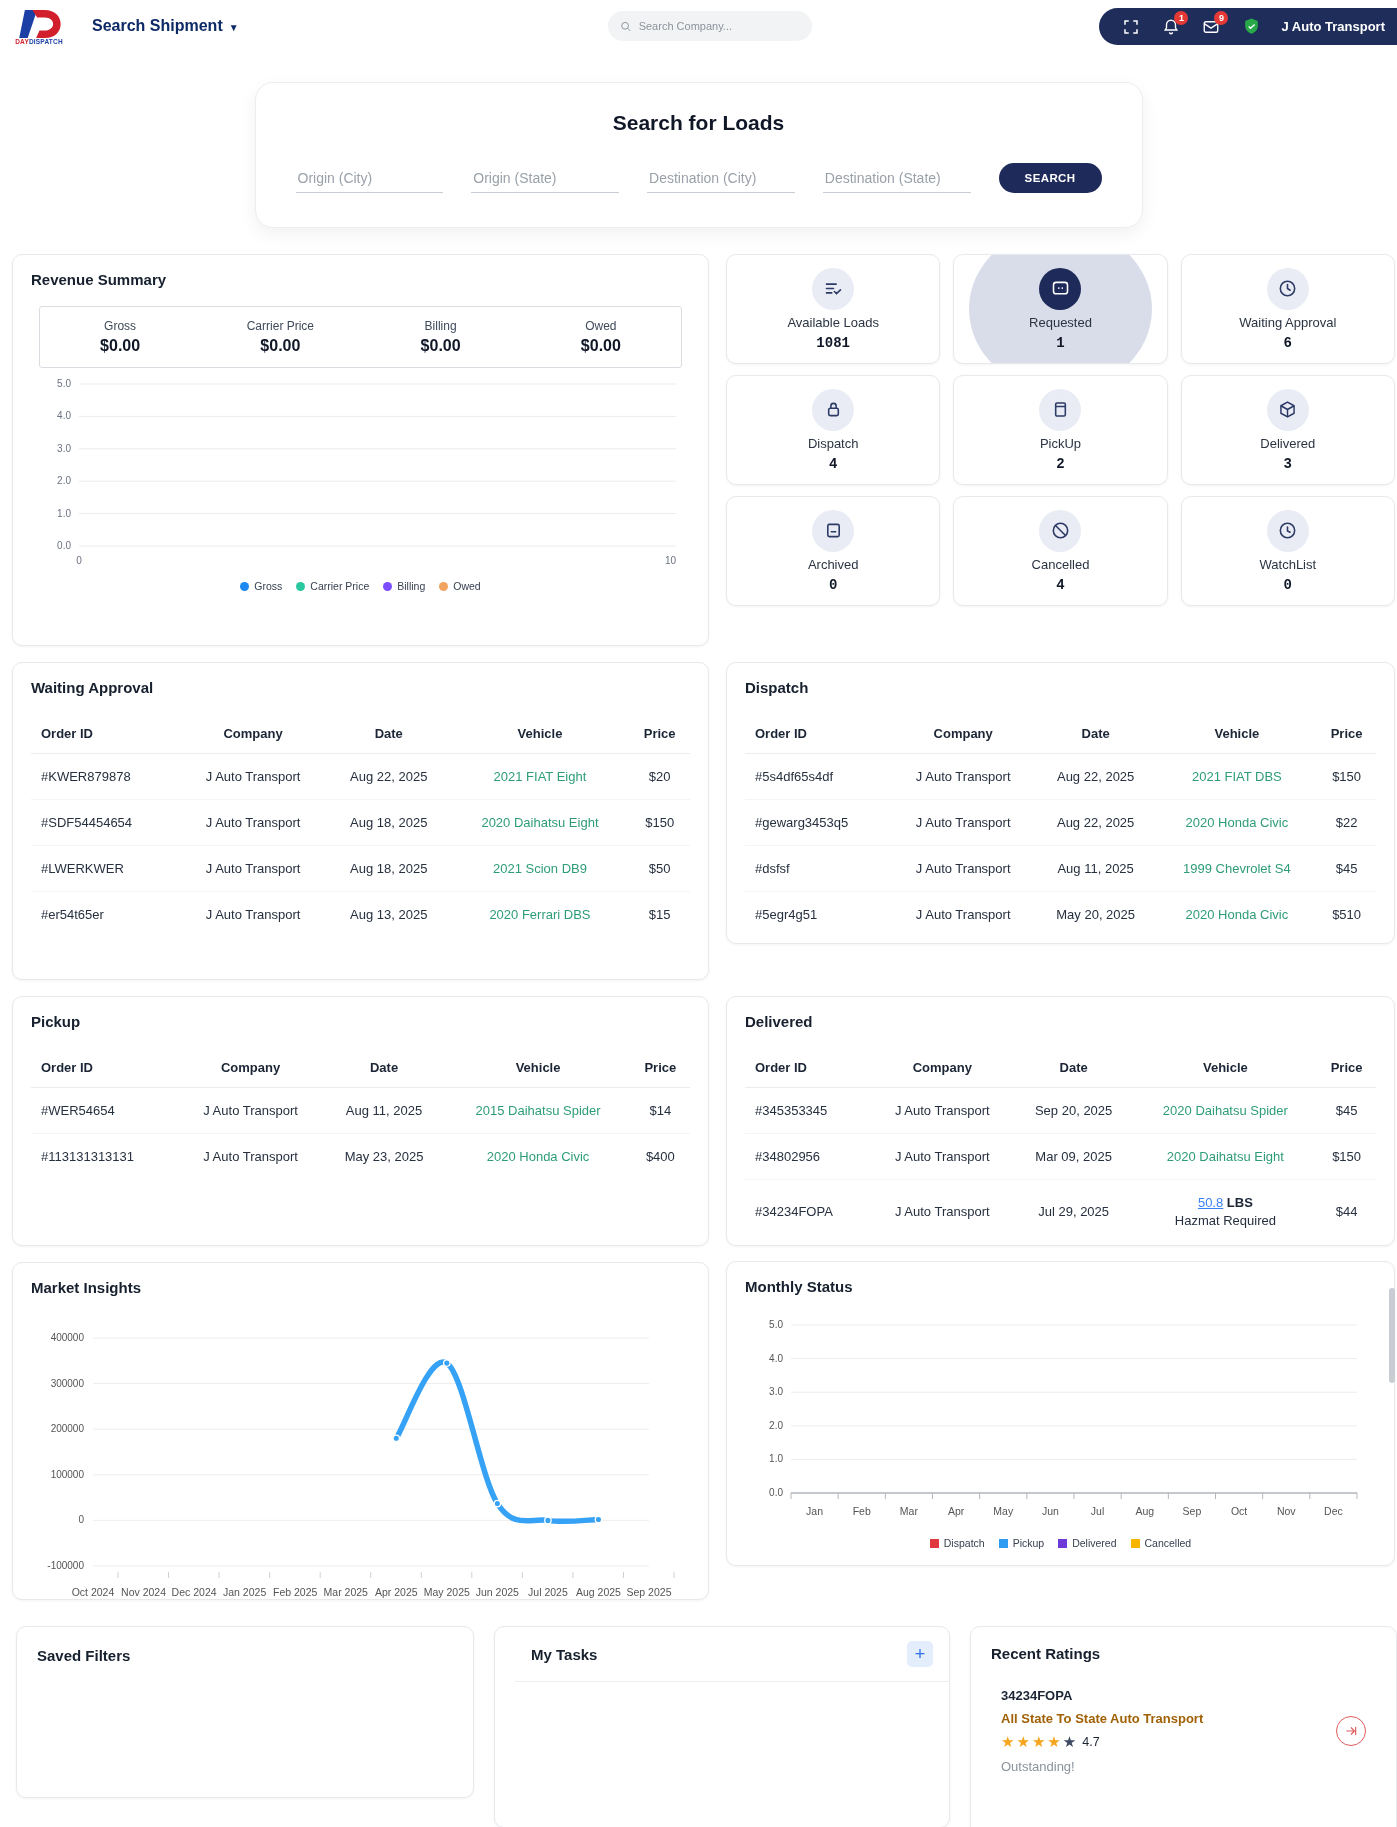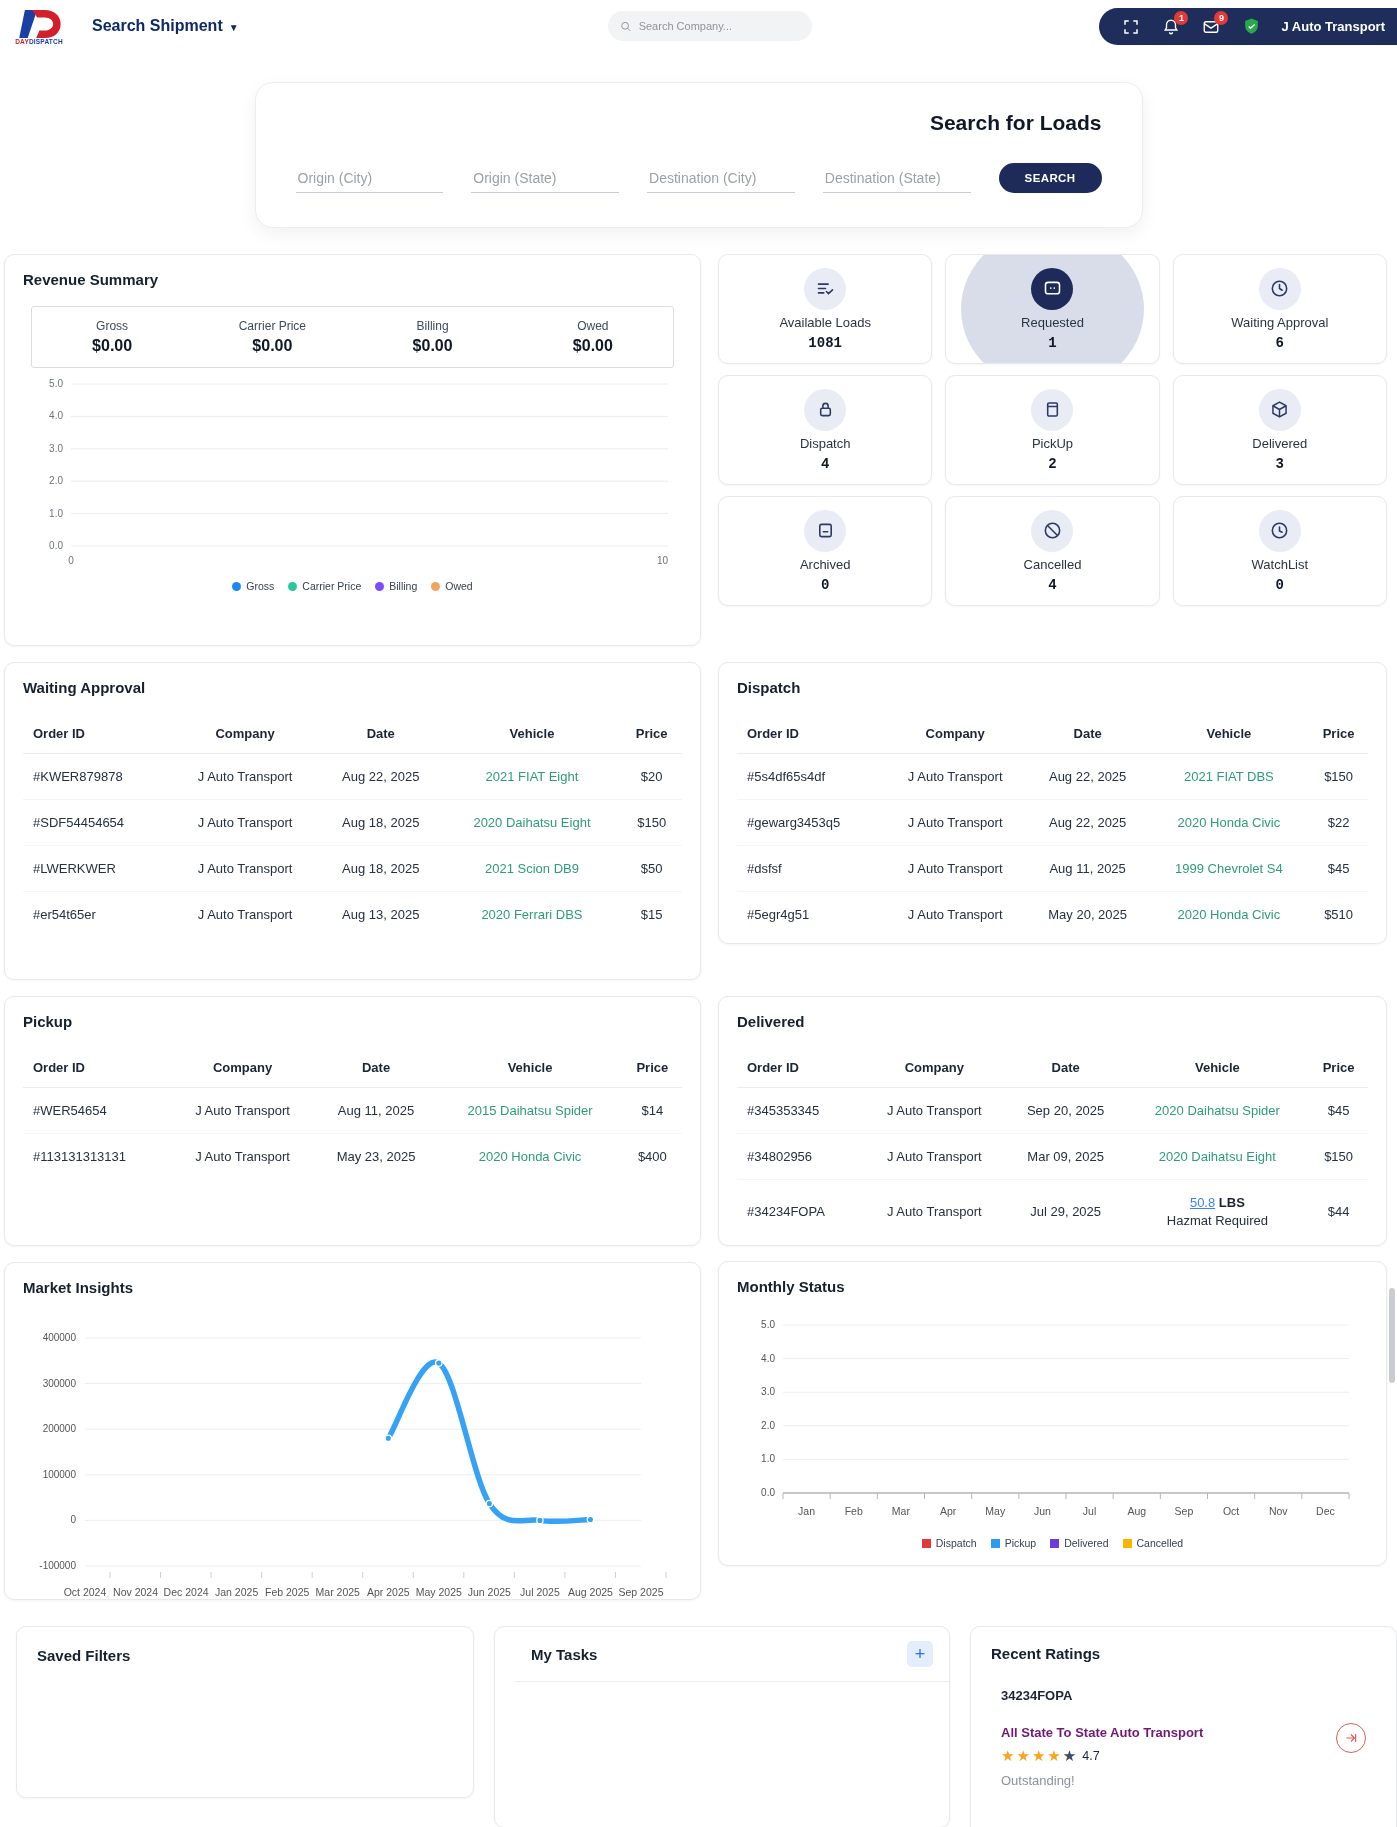--- a/index.html
+++ b/index.html
@@ -16,29 +16,29 @@
   .nav-search { position:absolute; left:608px; top:11px; width:204px; height:30px; background:#f1f3f4; border-radius:16px; display:flex; align-items:center; padding:0 12px; gap:7px; }
   .nav-search input { border:none; outline:none; background:transparent; font-size:11px; color:#374151; width:100%; font-family:"Liberation Sans",sans-serif; }
   .nav-search input::placeholder { color:#8d949c; }
   .user-pill { position:absolute; right:-34px; top:8px; height:37px; background:#1f2d5a; border-radius:20px; display:flex; align-items:center; gap:20px; padding:0 46px 0 22px; }
   .pill-icon { position:relative; width:20px; height:20px; display:flex; align-items:center; justify-content:center; cursor:pointer; }
   .badge { position:absolute; top:-6px; right:-7px; min-width:14px; height:14px; border-radius:7px; background:#e53935; color:#fff; font-size:9px; font-weight:bold; display:flex; align-items:center; justify-content:center; padding:0 3px; }
   .user-name { color:#fff; font-weight:bold; font-size:13px; white-space:nowrap; }
 
   
   .search-card { width:888px; margin:30px auto 0; border:1px solid #ededed; border-radius:18px; box-shadow:0 6px 18px rgba(0,0,0,.06); padding:28px 40px 34px; background:#fff; }
-  .search-card h1 { text-align:right; font-size:21px; color:#101828; margin-bottom:28px; }
+  .search-card h1 { text-align:center; font-size:21px; color:#101828; margin-bottom:28px; }
   .search-row { display:flex; align-items:flex-end; gap:28px; }
   .sfield { flex:1; }
   .sfield input { width:100%; border:none; border-bottom:1px solid #c9ced6; padding:6px 2px; font-size:14px; color:#374151; outline:none; background:transparent; font-family:"Liberation Sans",sans-serif; }
   .sfield input::placeholder { color:#9aa1a9; }
   .search-btn { background:#1e2a5a; color:#fff; border:none; border-radius:16px; font-size:11.5px; font-weight:bold; letter-spacing:.4px; padding:9px 26px; cursor:pointer; }
 
   
-  .main { display:flex; gap:17px; padding-left:4px; margin-top:26px; }
+  .main { display:flex; gap:17px; padding-left:4px; margin-top:26px;margin-left:8px; }
   .col-left { width:697px; display:flex; flex-direction:column; }
   .col-right { width:669px; display:flex; flex-direction:column; }
   .card { background:#fff; border:1px solid #e7e9ec; border-radius:10px; box-shadow:0 1px 3px rgba(0,0,0,.05); padding:16px 18px; }
   .card-title { font-size:15px; color:#16202e; font-weight:bold; }
 
   
   .revenue { height:392px; }
   .rev-stats { border:1px solid #d9dde2; border-radius:3px; margin:18px 8px 0; display:flex; padding:12px 0; }
   .rev-stat { flex:1; text-align:center; }
   .rev-stat .lbl { font-size:12px; color:#3f4a5a; }
@@ -79,21 +79,21 @@
   
   .bottom { display:flex; gap:20px; padding-left:16px; margin-top:26px; }
   .b-card { background:#fff; border:1px solid #e7e9ec; border-radius:10px; box-shadow:0 1px 3px rgba(0,0,0,.05); }
   #saved-filters { width:458px; height:172px; padding:20px; }
   #my-tasks { width:456px; height:202px;padding-left:20px; }
   .tasks-head { display:flex; align-items:center; justify-content:space-between; padding:14px 16px; border-bottom:1px solid #eceef1; }
   .plus-btn { width:26px; height:26px; background:#e3edfb; border:none; border-radius:5px; color:#2f6fe4; font-size:18px; line-height:1; cursor:pointer; }
   #recent-ratings { flex:1; height:215px; padding:18px 20px; }
   .rating-entry { display:flex; justify-content:space-between; align-items:center; margin-top:26px; padding:0 10px; }
   .rating-order { font-size:13px; font-weight:bold; color:#1b2535; }
-  .rating-company { font-size:13px; font-weight:bold; color:#701a75; margin-top:22px; }
+  .rating-company { font-size:13px; font-weight:bold; color:#a16207; margin-top:8px; }
   .stars { display:flex; align-items:center; gap:2px; margin-top:7px; font-size:15px; }
   .star-gold { color:#f6a51f; } .star-dark { color:#3f4b63; }
   .rating-value { font-size:12.5px; color:#1b2535; margin-left:4px; }
   .rating-comment { font-size:13px; color:#8b929c; margin-top:8px; }
   .go-btn { width:30px; height:30px; border-radius:50%; border:1.5px solid #e05b5b; background:#fff; display:flex; align-items:center; justify-content:center; cursor:pointer; }
 
   .scroll-thumb { position:absolute; right:2px; top:1288px; width:6px; height:95px; background:#c9cdd3; border-radius:3px; }
   .chart-wrap { margin-top:6px; }
 </style>
 </head>

